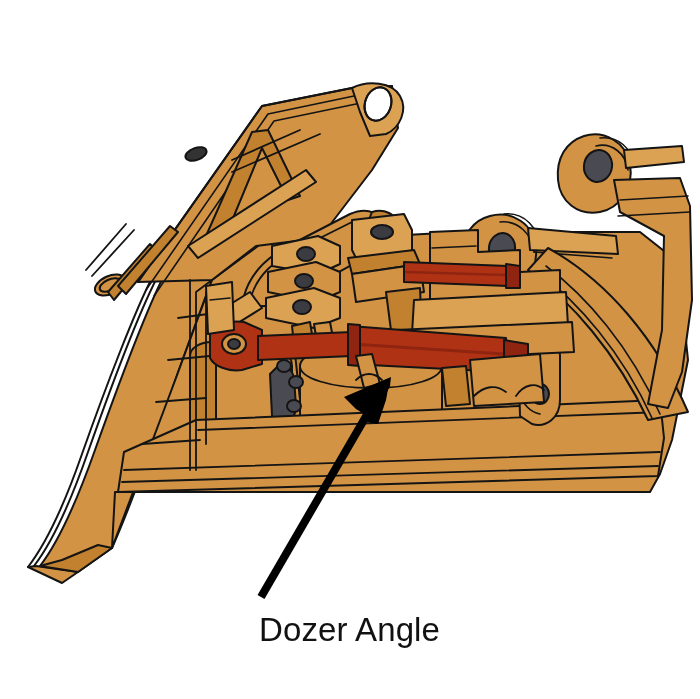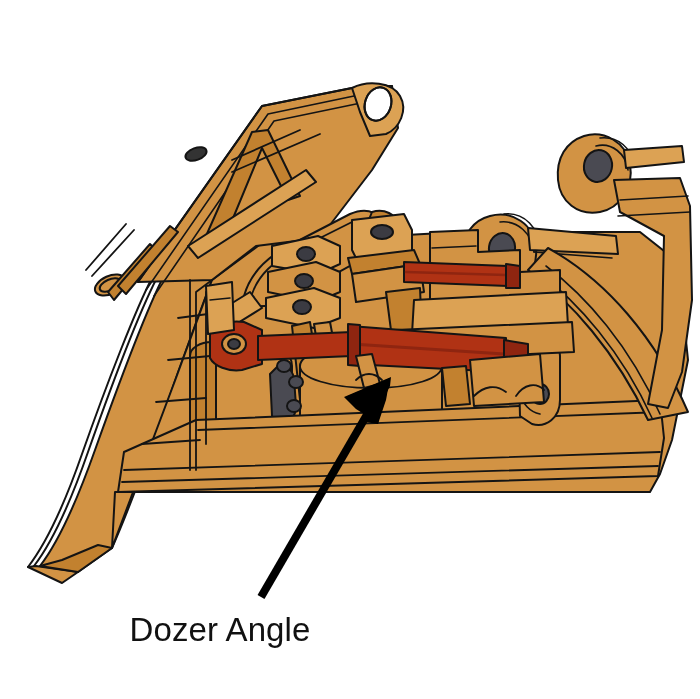--- a/index.html
+++ b/index.html
@@ -26,21 +26,21 @@
     top: 0;
     width: 700px;
     height: 699px;
     display: block;
   }
   #caption {
     position: absolute;
     left: 0;
     top: 612px;
     width: 440px;
-    text-align: center;
+    text-align: right;
     font-family: "Liberation Sans", sans-serif;
     font-size: 33px;
     font-weight: 400;
     letter-spacing: 0.1px;
     color: #111111;
     line-height: 1.1;
     white-space: nowrap;
   }
   .lbl { pointer-events: none; }
 </style>

